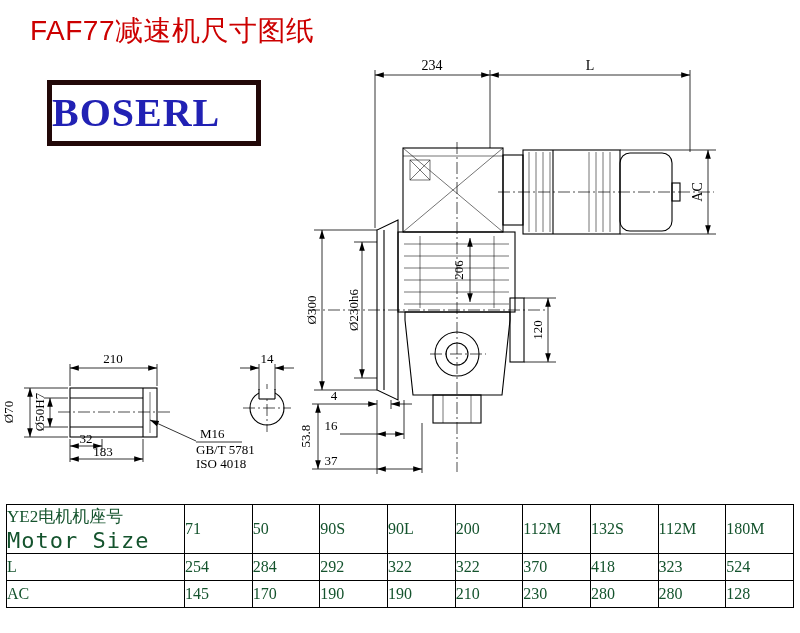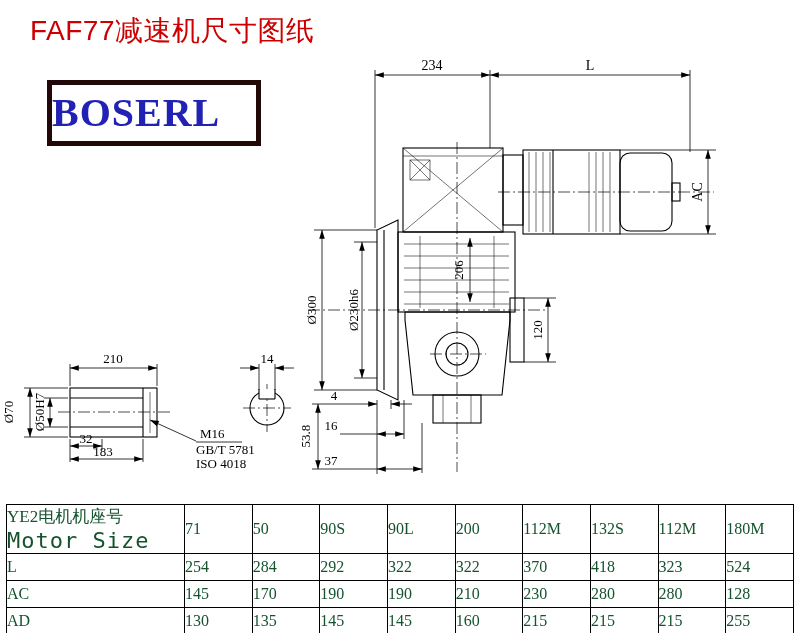--- a/index.html
+++ b/index.html
@@ -237,26 +237,14 @@
       <td>145</td>
       <td>170</td>
       <td>190</td>
       <td>190</td>
       <td>210</td>
       <td>230</td>
       <td>280</td>
       <td>280</td>
       <td>128</td>
     </tr>
-    <tr>
-      <td>AD</td>
-      <td>130</td>
-      <td>135</td>
-      <td>145</td>
-      <td>145</td>
-      <td>160</td>
-      <td>215</td>
-      <td>215</td>
-      <td>215</td>
-      <td>255</td>
-    </tr>
   </tbody>
 </table>
 
 </body></html>

